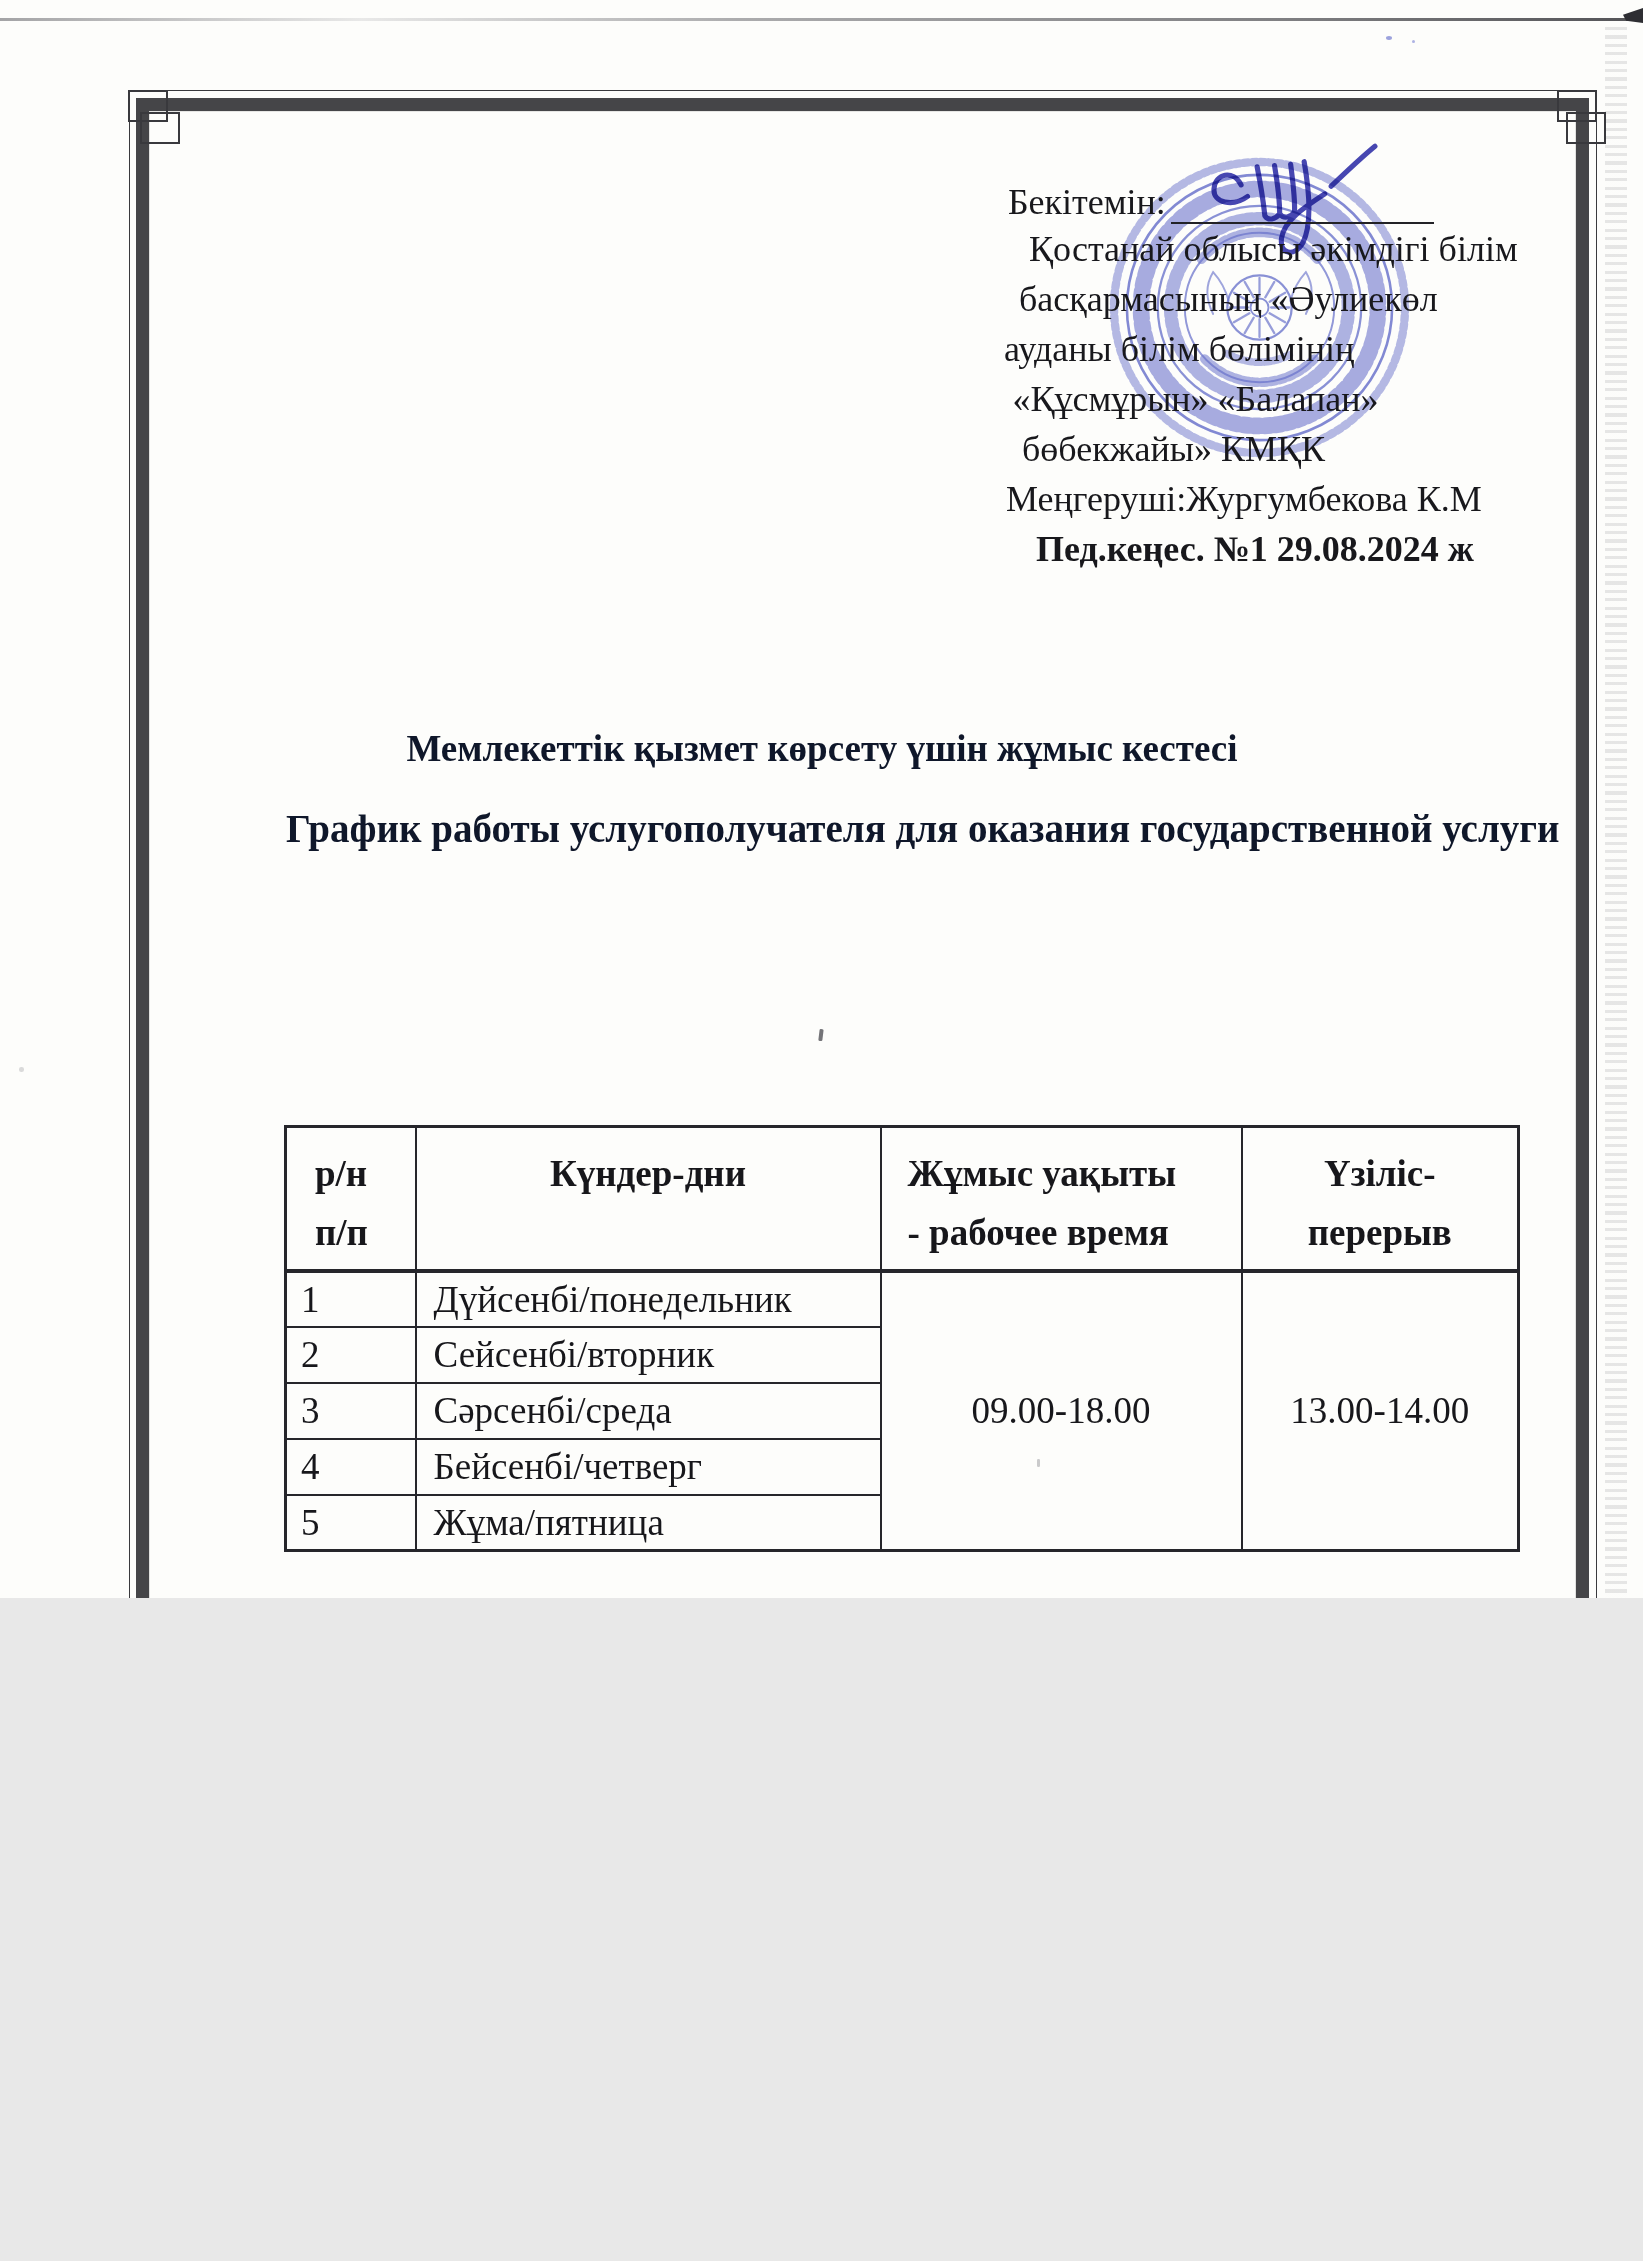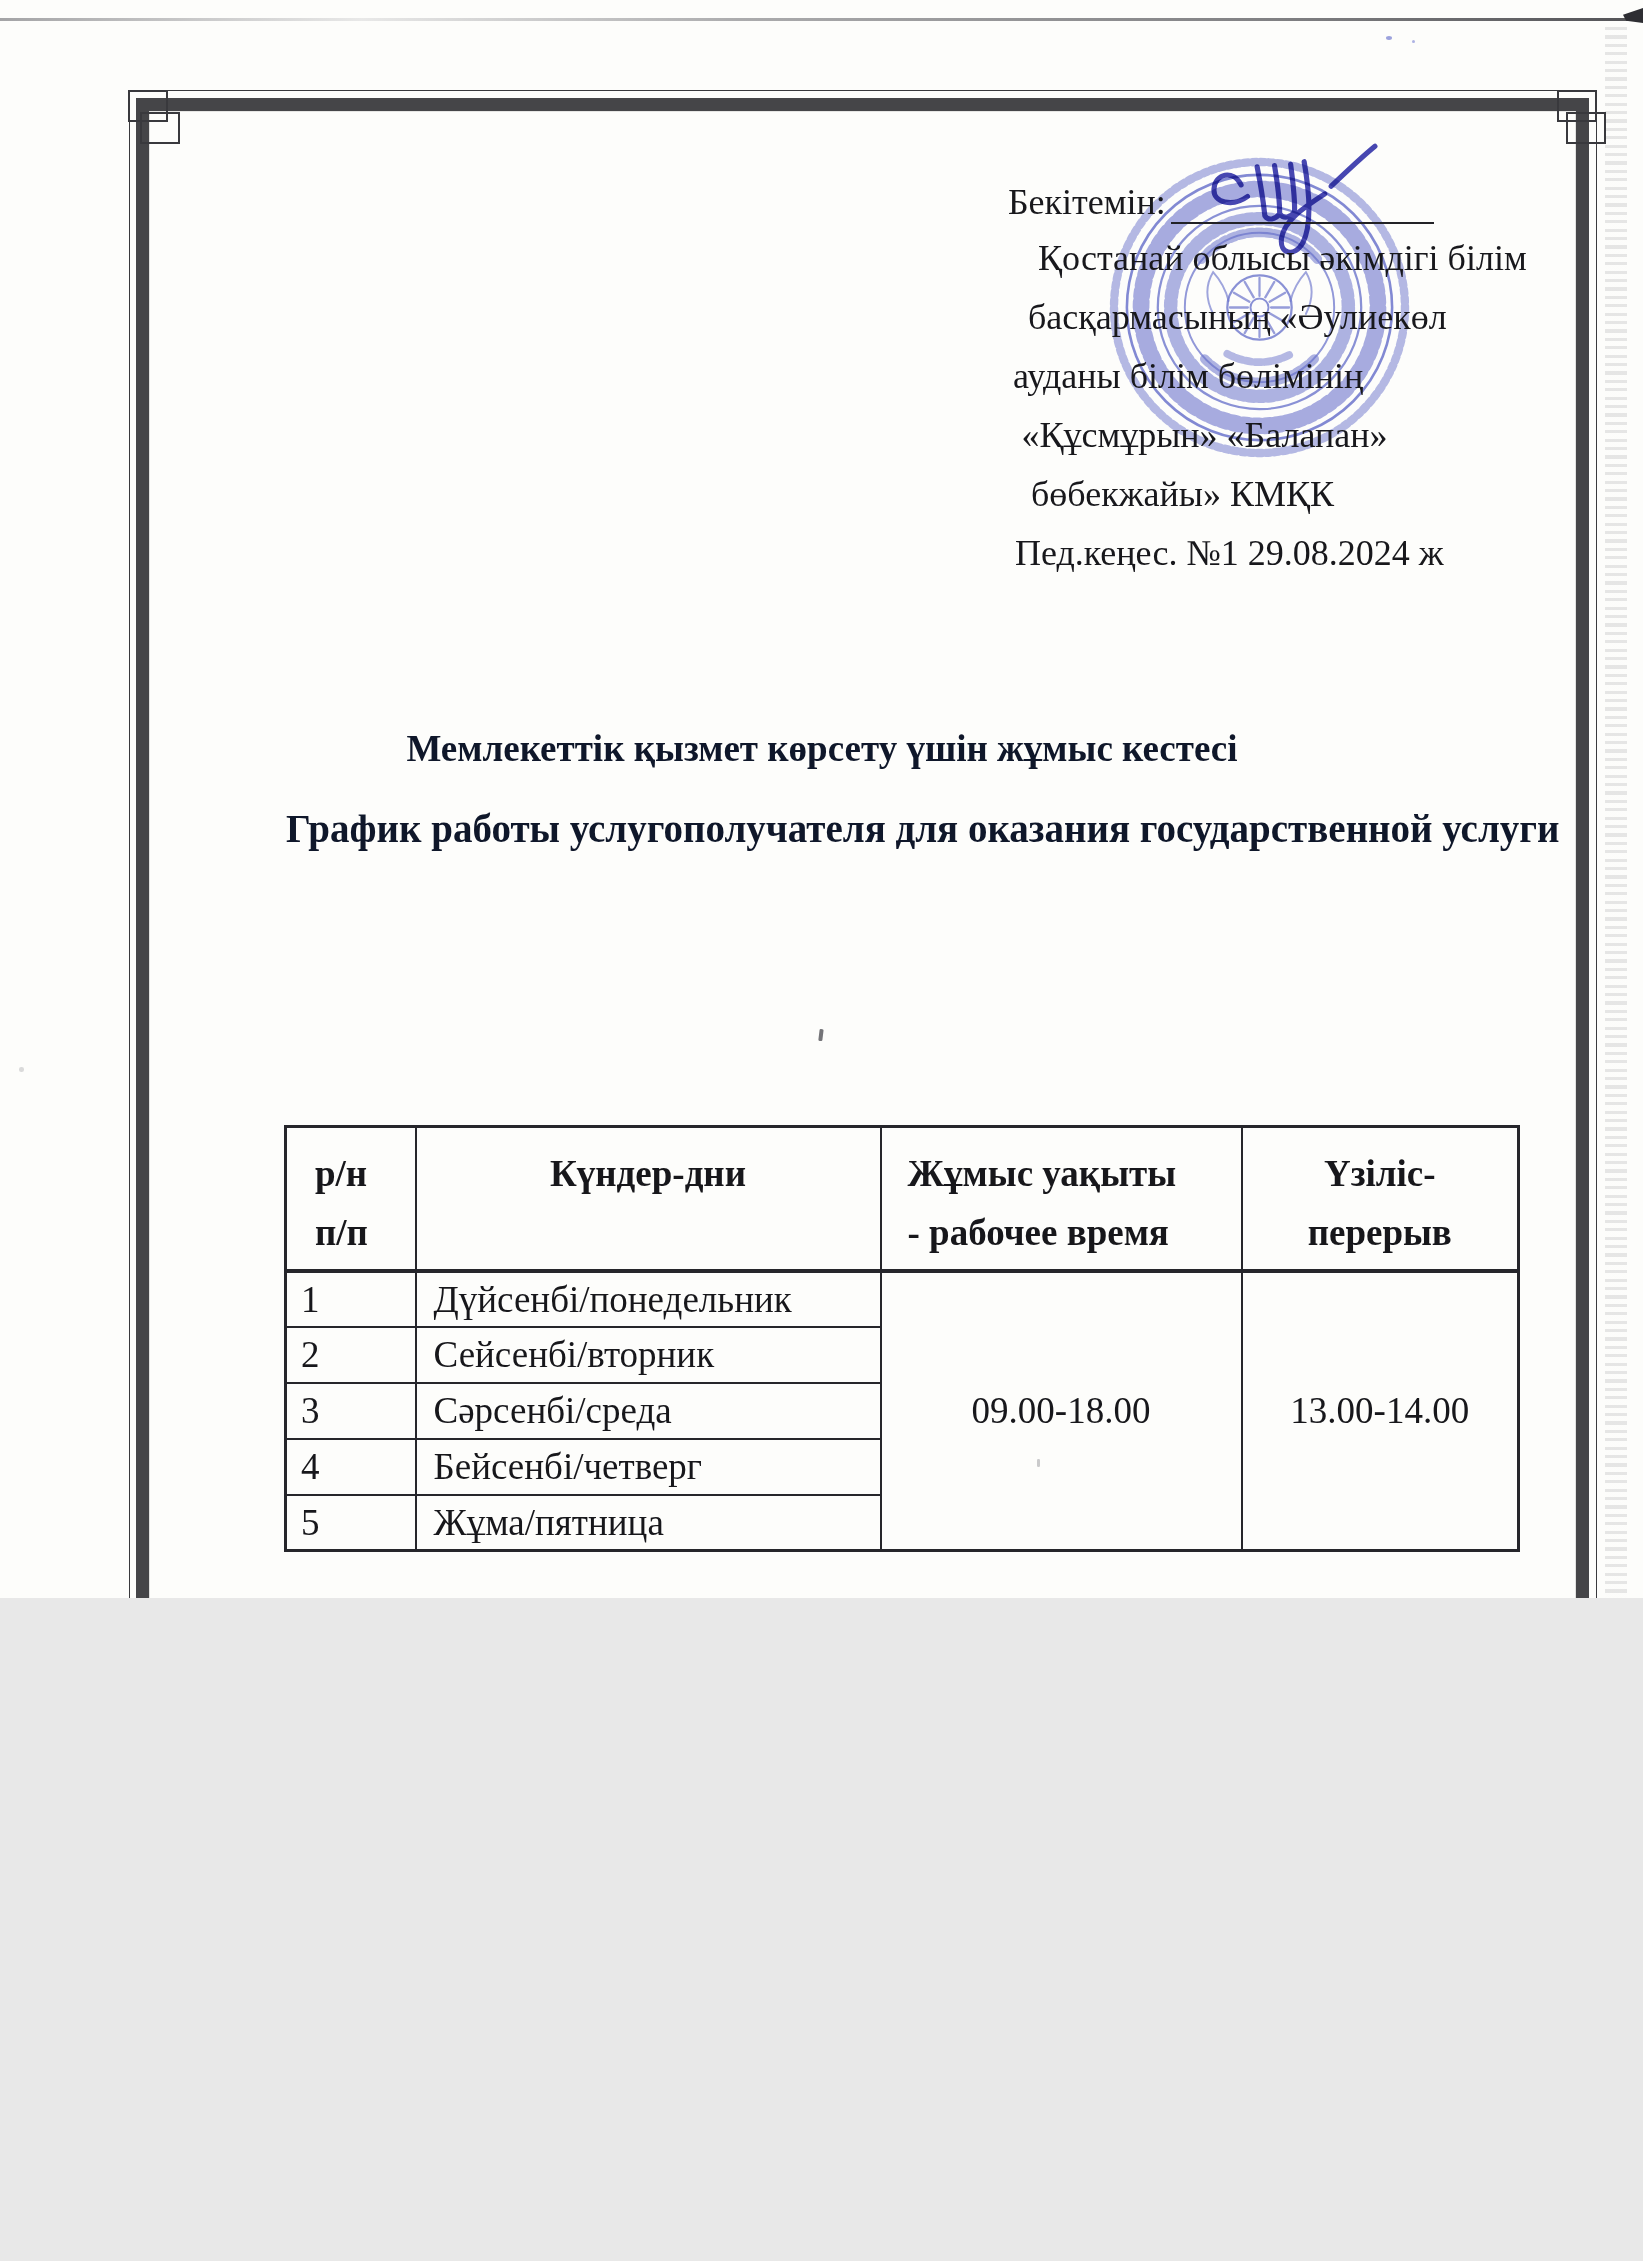--- a/index.html
+++ b/index.html
@@ -22,21 +22,21 @@
     box-sizing:border-box;background:transparent;
   }
   
   .approval{
     position:absolute;left:1004px;top:169px;width:574px;
     font-size:36px;line-height:50px;white-space:nowrap;color:#18181c;
   }
   .sig-line{display:flex;align-items:flex-end;height:55px;}
   .approve-label{line-height:43px;padding-left:3.9px;}
   .sig-underline{flex:0 0 263px;margin-left:5.2px;border-bottom:2.6px solid #222226;height:40px;}
-  .approval p{margin:9px;}
+  .approval p{margin:0;}
   .approval p:nth-of-type(1){padding-left:25px;}
   .approval p:nth-of-type(2){padding-left:15px;}
   .approval p:nth-of-type(3){padding-left:0px;}
   .approval p:nth-of-type(4){padding-left:8.4px;}
   .approval p:nth-of-type(5){padding-left:18px;}
   .approval p:nth-of-type(6){padding-left:1.9px;}
   .approval p:nth-of-type(7){padding-left:32px;font-weight:bold;}
   
   .stamp{position:absolute;left:1105px;top:153px;width:309px;height:309px;
     mix-blend-mode:multiply;opacity:.82;filter:blur(0.7px);}
@@ -143,20 +143,21 @@
   <div class="approval">
     <div class="sig-line">
       <span class="approve-label">Бекітемін:</span>
       <span class="sig-underline"></span>
     </div>
     <p>Қостанай облысы әкімдігі білім</p>
     <p>басқармасының «Әулиекөл</p>
     <p>ауданы білім бөлімінің</p>
     <p>«Құсмұрын» «Балапан»</p>
     <p>бөбекжайы» КМҚК</p>
+    <p>Меңгеруші:Жургумбекова К.М</p>
     <p>Пед.кеңес. №1 29.08.2024 ж</p>
   </div>
 
   <div class="title title-kk">Мемлекеттік қызмет көрсету үшін жұмыс кестесі</div>
   <div class="title title-ru">График работы услугополучателя для оказания государственной услуги</div>
 
   <table class="sched">
     <colgroup>
       <col style="width:130px">
         <col style="width:465px">

